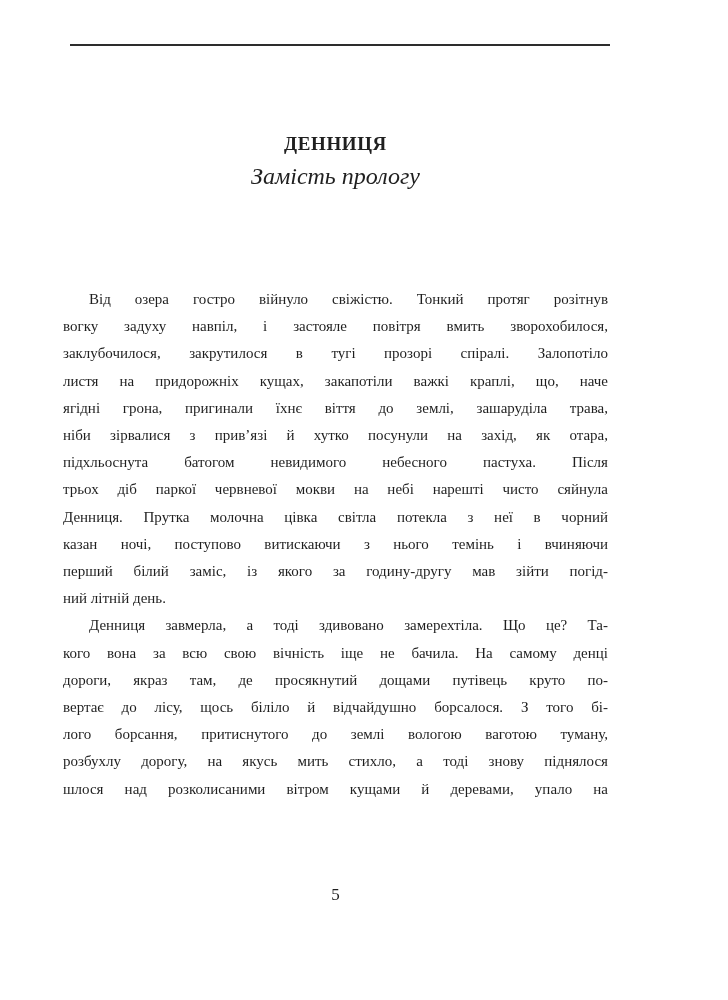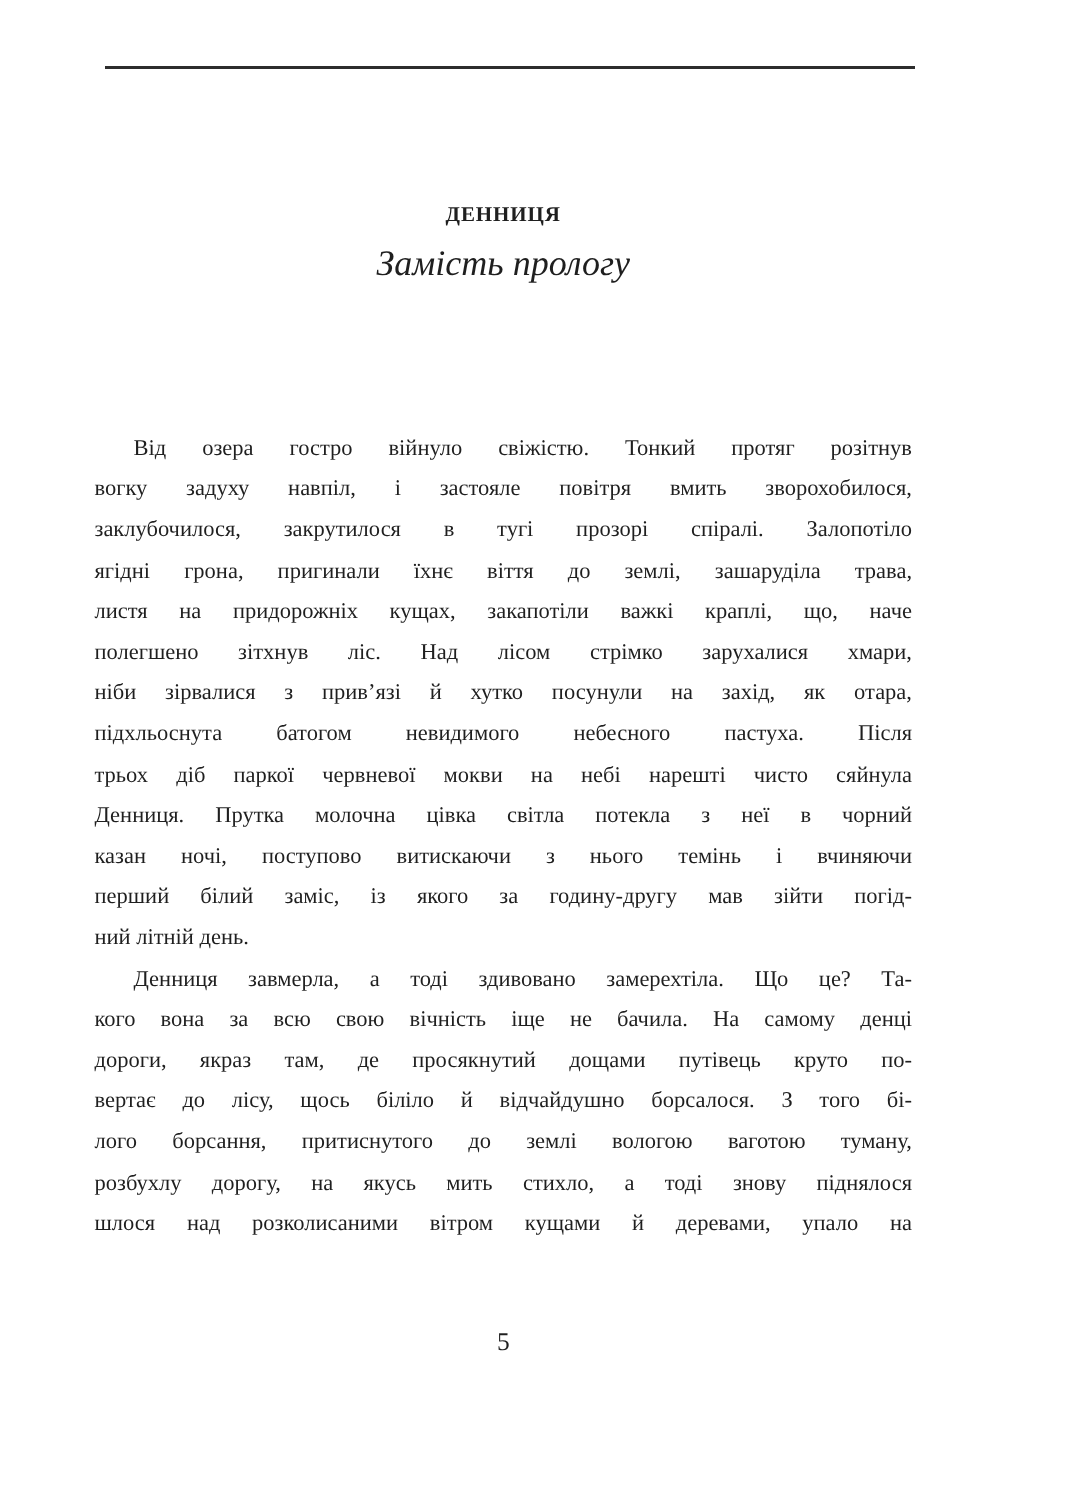--- a/index.html
+++ b/index.html
@@ -25,21 +25,21 @@
     width: 540px;
     height: 2px;
     background: var(--rule);
   }
   .title {
     position: absolute;
     top: 131px;
     left: 63px;
     width: 545px;
     text-align: center;
-    font-size: 14px;
+    font-size: 19px;
     font-weight: bold;
     letter-spacing: 0.6px;
     line-height: 26px;
   }
   .subtitle {
     position: absolute;
     top: 163px;
     left: 63px;
     width: 545px;
     text-align: center;
@@ -81,23 +81,22 @@
 
   <div class="title">ДЕННИЦЯ</div>
   <div class="subtitle">Замість прологу</div>
 
   <div class="body">
 
     <div>
       <div class="ln ind">Від озера гостро війнуло свіжістю. Тонкий протяг розітнув</div>
       <div class="ln">вогку задуху навпіл, і застояле повітря вмить зворохобилося,</div>
       <div class="ln">заклубочилося, закрутилося в тугі прозорі спіралі. Залопотіло</div>
+      <div class="ln">листя на придорожніх кущах, закапотіли важкі краплі, що, наче</div>
       <div class="ln">ягідні грона, пригинали їхнє віття до землі, зашаруділа трава,</div>
-      <div class="ln">листя на придорожніх кущах, закапотіли важкі краплі, що, наче</div>
-      <div class="ln">полегшено зітхнув ліс. Над лісом стрімко зарухалися хмари,</div>
       <div class="ln">ніби зірвалися з прив’язі й хутко посунули на захід, як отара,</div>
       <div class="ln">підхльоснута батогом невидимого небесного пастуха. Після</div>
       <div class="ln">трьох діб паркої червневої мокви на небі нарешті чисто сяйнула</div>
       <div class="ln">Денниця. Прутка молочна цівка світла потекла з неї в чорний</div>
       <div class="ln">казан ночі, поступово витискаючи з нього темінь і вчиняючи</div>
       <div class="ln">перший білий заміс, із якого за годину-другу мав зійти погід-</div>
       <div class="ln end">ний літній день.</div>
     </div>
 
     <div>

